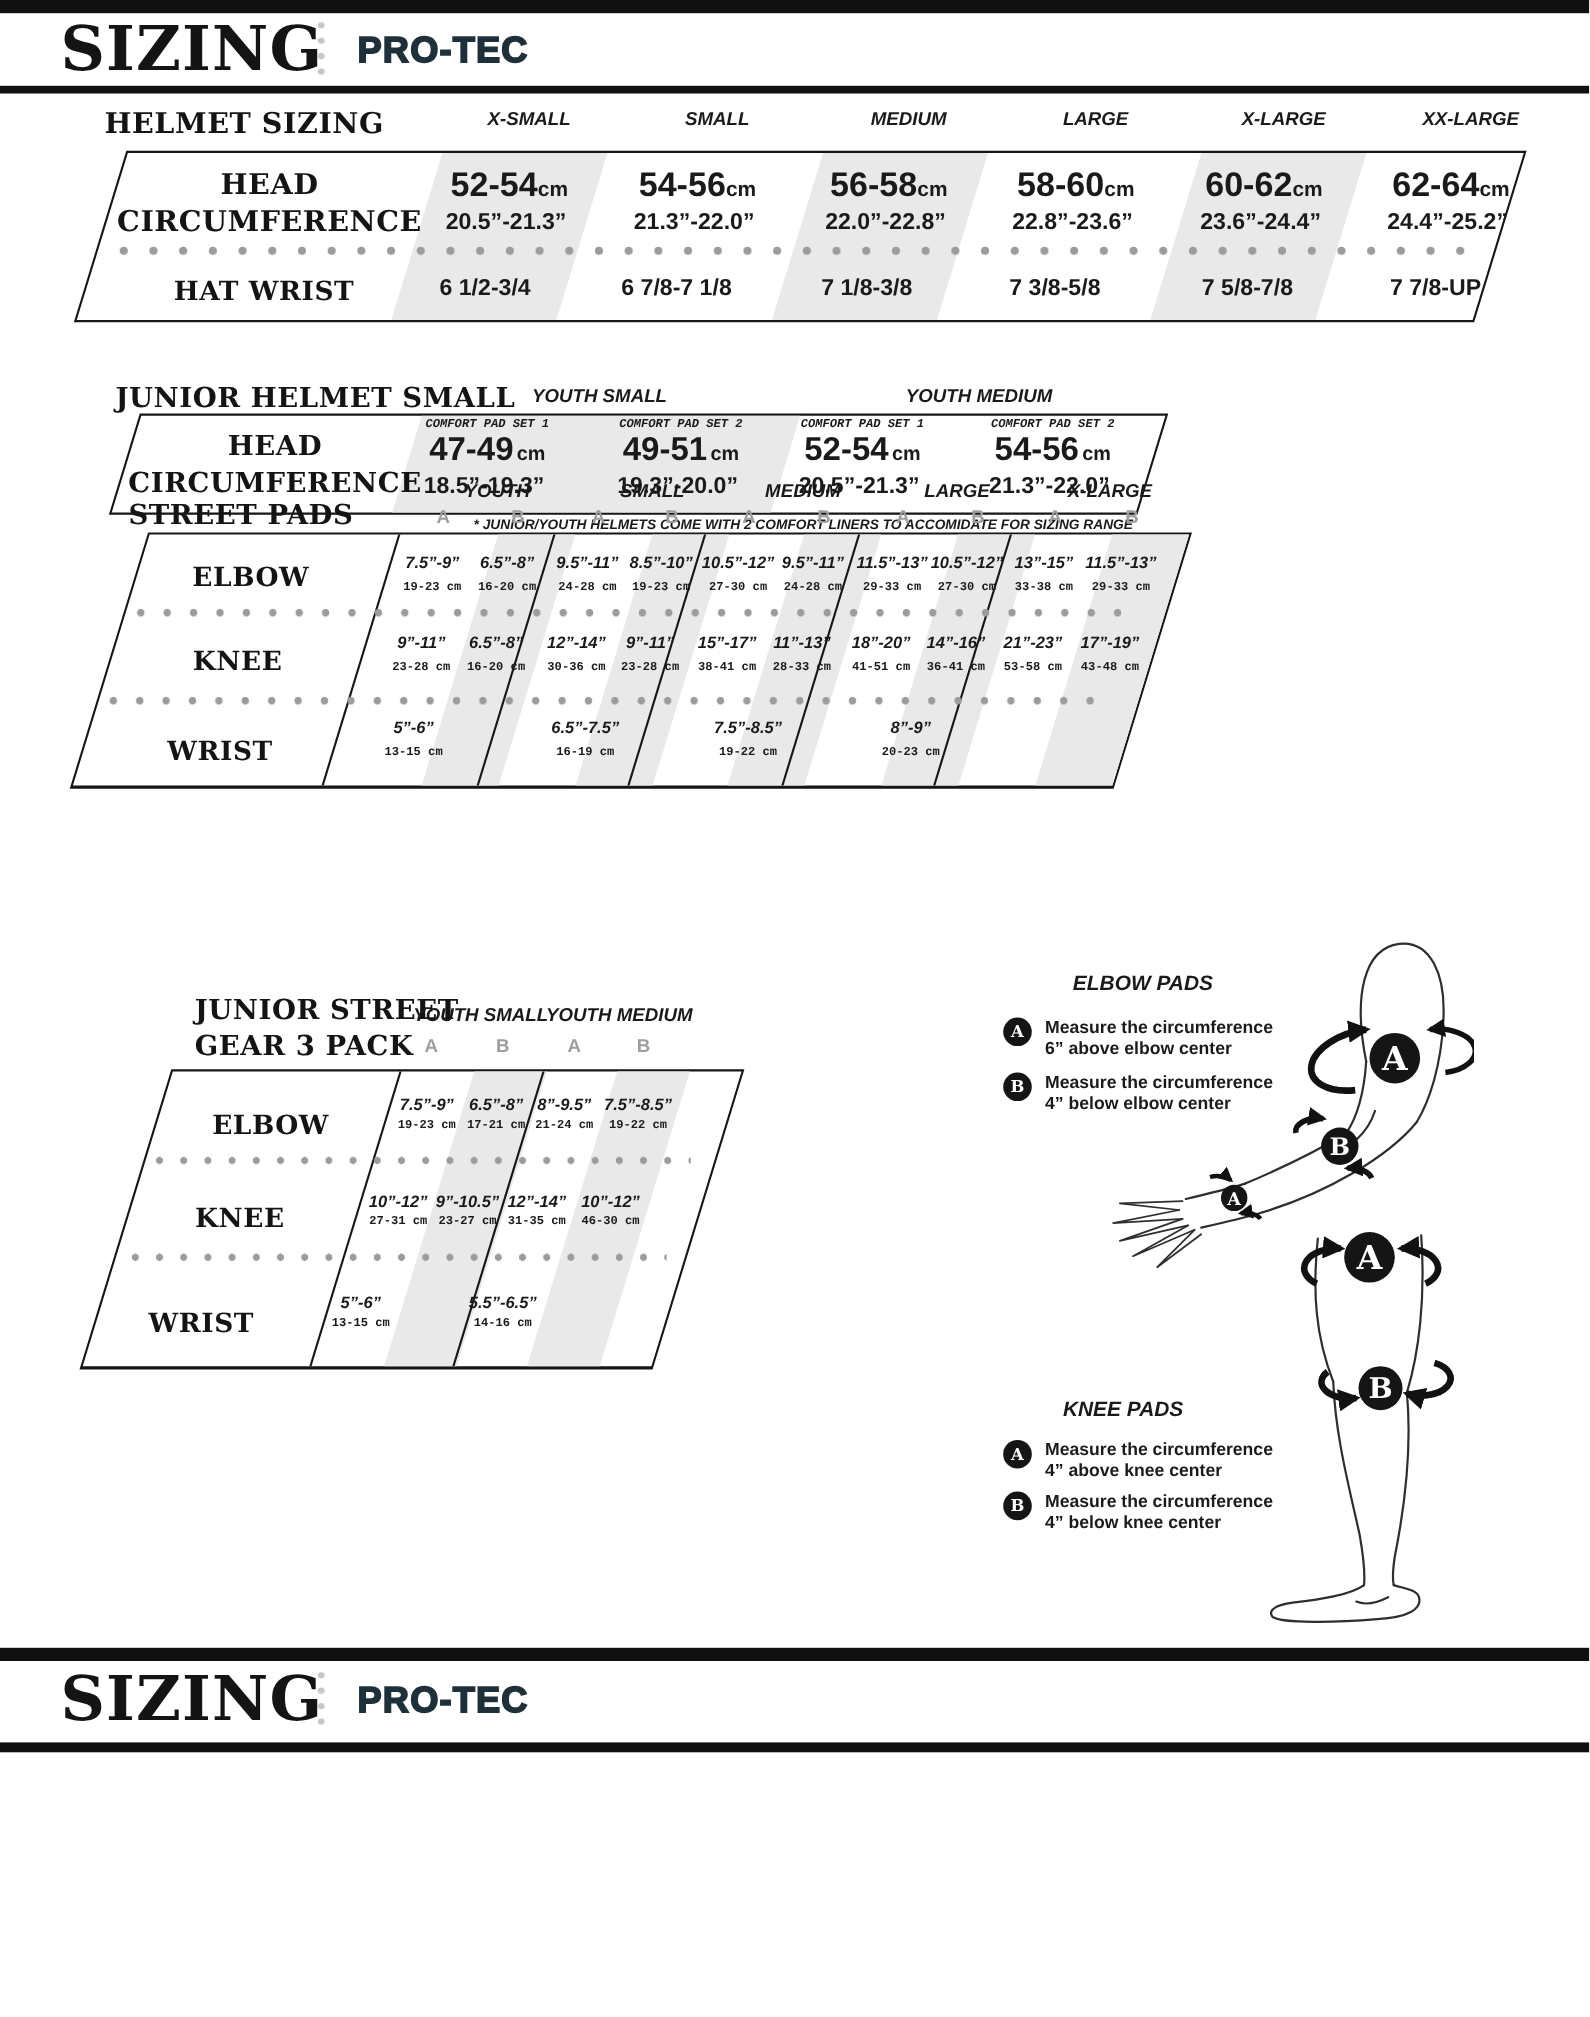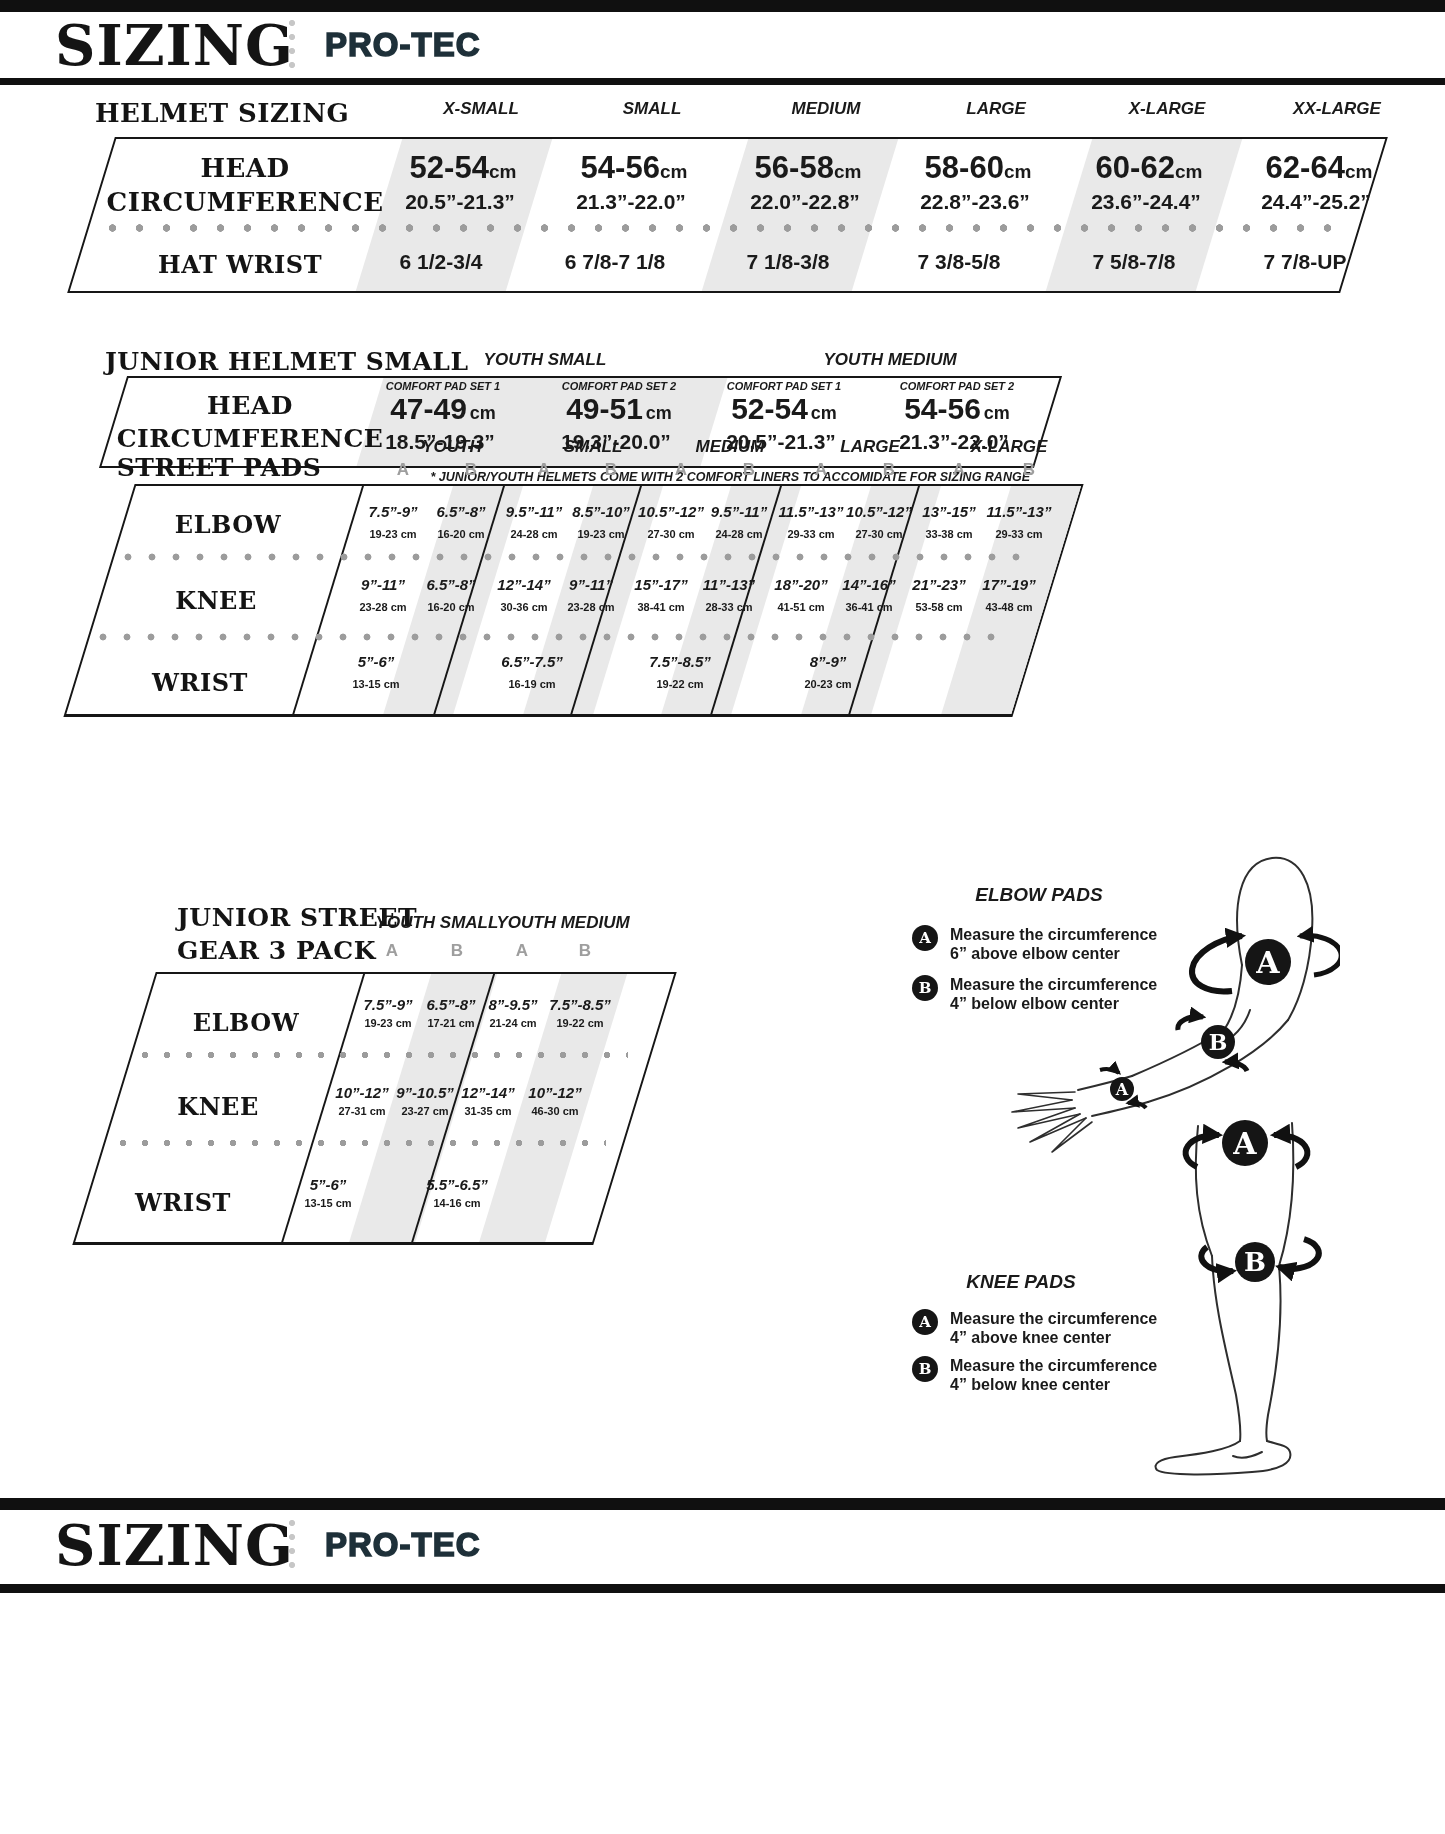--- a/index.html
+++ b/index.html
@@ -7,21 +7,21 @@
         font-family:"Liberation Sans",sans-serif;color:#1a1a1a;}
   .x{position:absolute;}
   .cx{transform:translateX(-50%);white-space:nowrap;text-align:center;}
   .bar{position:absolute;left:0;right:0;background:#101010;}
   .sf{font-family:"DejaVu Serif",serif;font-weight:bold;color:#141414;letter-spacing:.5px;}
   .bn{font-weight:bold;color:#1a1a1a;white-space:nowrap;}
   .it{font-style:italic;}
   .f56{font-size:56px;letter-spacing:1px;}
   .f26{font-size:26px;} .f25{font-size:25px;} .f24{font-size:24px;}
   .f31{font-size:31px;} .f30{font-size:30px;} .f21{font-size:21px;}
-  .f17{font-size:17px;} .f15{font-size:15px;font-style:italic;} .f12{font-size:12.5px;} .f11{font-size:11px;}
+  .f17{font-size:17px;} .f15{font-size:15px;font-style:italic;} .f12{font-size:12.5px;} .f11{font-size:11px;font-family:Liberation Mono, monospace;}
   .u19{font-size:19px;} .u18{font-size:18px;margin-left:3px;}
   .ab{font-weight:bold;font-size:17px;color:#9e9e9e;}
   .logo{font-weight:bold;font-size:33px;letter-spacing:1px;color:#1e3039;
         -webkit-text-stroke:1.6px #1e3039;white-space:nowrap;}
   .vdots{width:8px;background-image:radial-gradient(circle,#c7c7c7 2.8px,rgba(0,0,0,0) 3.2px);
          background-size:8px 14px;background-repeat:repeat-y;}
   .skin{position:absolute;transform:skewX(-17deg);border:2px solid #161616;background:#fff;}
   .stripe{position:absolute;top:0;bottom:0;background:#e9e9e9;}
   .vline{position:absolute;top:0;bottom:0;width:0;border-left:2px solid #161616;}
   .dotrow{position:absolute;height:12px;background-repeat:repeat-x;background-position:4px center;}

